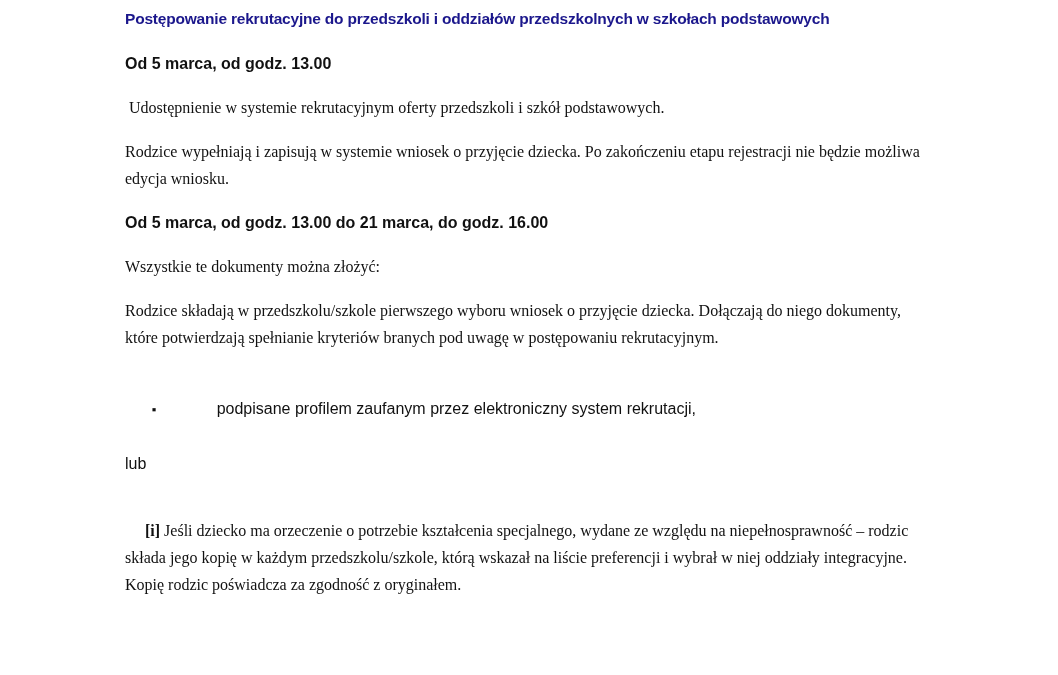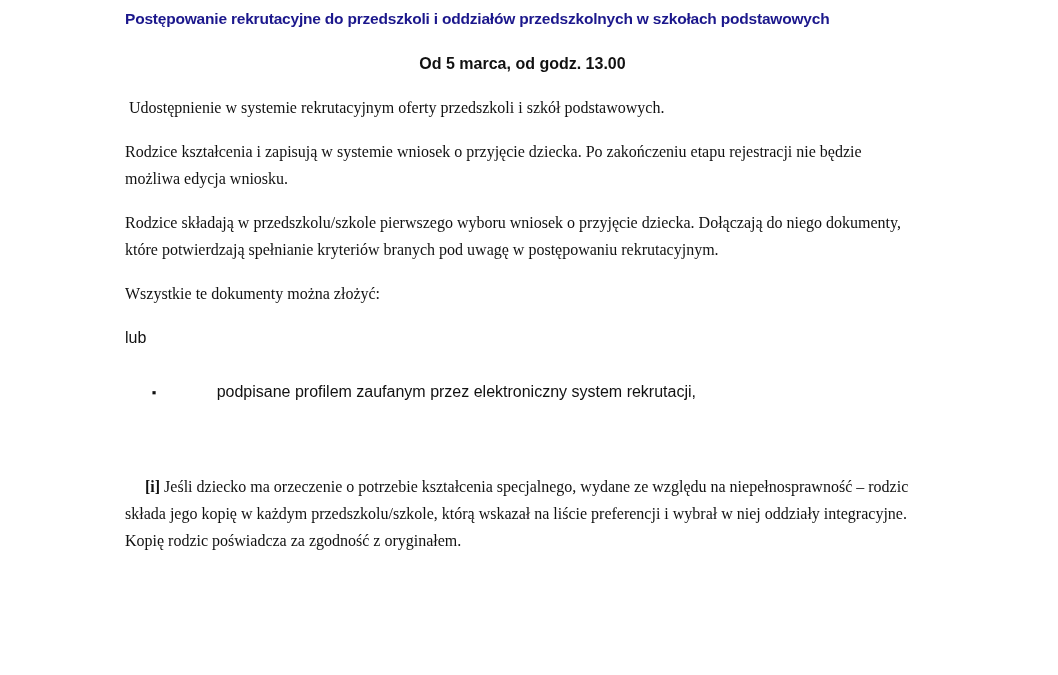--- a/index.html
+++ b/index.html
@@ -31,21 +31,20 @@
     margin: 0 0 18px 0;
     white-space: pre-wrap;
   }
   .date-heading {
     font-size: 16px;
     font-weight: bold;
     color: #111111;
     line-height: 27px;
     margin: 0 0 17px 0;
     white-space: pre-wrap;
-    text-align: center;
   }
   .para {
     font-size: 16px;
     line-height: 27px;
     margin: 0 0 17px 0;
     white-space: pre-wrap;
     font-family: Liberation Serif, serif;
   }
   .list-block {
     margin: 0 0 13px 0;
@@ -70,31 +69,32 @@
 
 <div class="page">
 
   <div class="doc-title">Postępowanie rekrutacyjne do przedszkoli i oddziałów przedszkolnych w szkołach podstawowych</div>
 
   <div class="date-heading">Od 5 marca, od godz. 13.00</div>
 
   <div class="para"> Udostępnienie w systemie rekrutacyjnym oferty przedszkoli i szkół podstawowych.</div>
 
 
-  <div class="para">Rodzice kształcenia i zapisują w systemie wniosek o przyjęcie dziecka. Po zakończeniu etapu rejestracji nie będzie możliwa edycja wniosku.</div>
+  <div class="para">Rodzice wypełniają i zapisują w systemie wniosek o przyjęcie dziecka. Po zakończeniu etapu rejestracji nie będzie możliwa edycja wniosku.</div>
 
+  <div class="date-heading">Od 5 marca, od godz. 13.00 do 21 marca, do godz. 16.00</div>
+
+  <div class="para">Wszystkie te dokumenty można złożyć:</div>
 
   <div class="para">Rodzice składają w przedszkolu/szkole pierwszego wyboru wniosek o przyjęcie dziecka. Dołączają do niego dokumenty, które potwierdzają spełnianie kryteriów branych pod uwagę w postępowaniu rekrutacyjnym.</div>
 
-  <div class="para">Wszystkie te dokumenty można złożyć:</div>
-
   <div class="list-block">
-    <div class="li-row">lub</div>
     <div class="li-row">
       <span class="li-marker">▪</span><span>podpisane profilem zaufanym przez elektroniczny system rekrutacji,</span>
     </div>
+    <div class="li-row">lub</div>
   </div>
 
   <div class="para">
     <span class="note-prefix"> [i]</span><span> Jeśli dziecko ma orzeczenie o potrzebie kształcenia specjalnego, wydane ze względu na niepełnosprawność – rodzic składa jego kopię w każdym przedszkolu/szkole, którą wskazał na liście preferencji i wybrał w niej oddziały integracyjne. Kopię rodzic poświadcza za zgodność z oryginałem.</span>
   </div>
 
 </div>
 
 </body></html>

